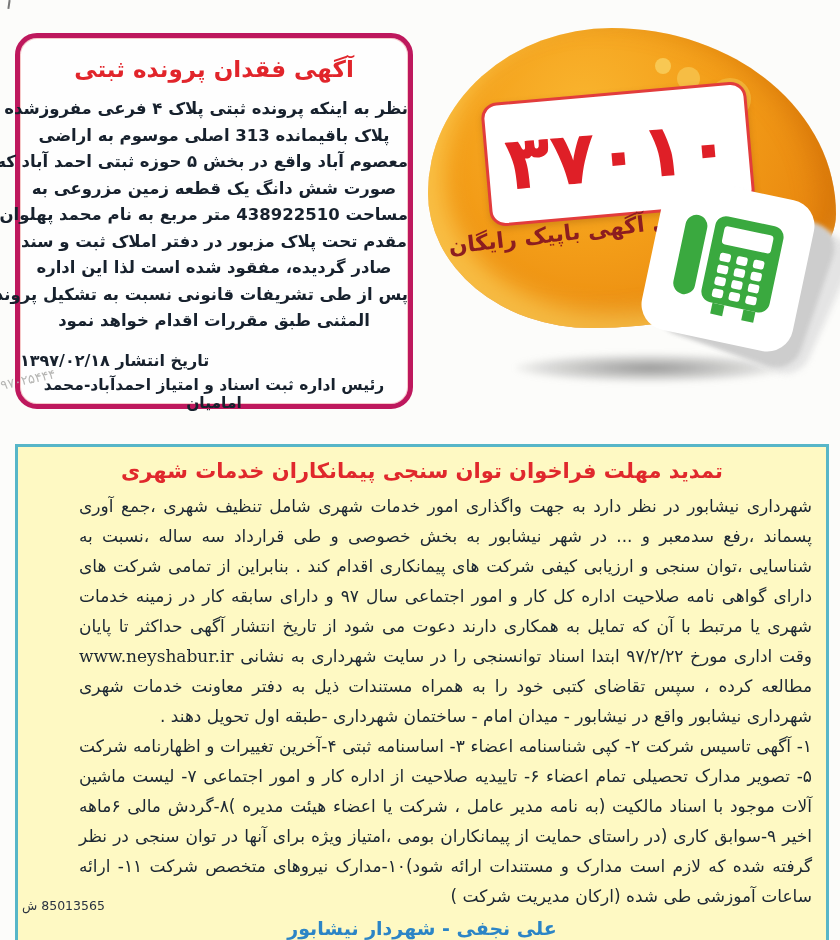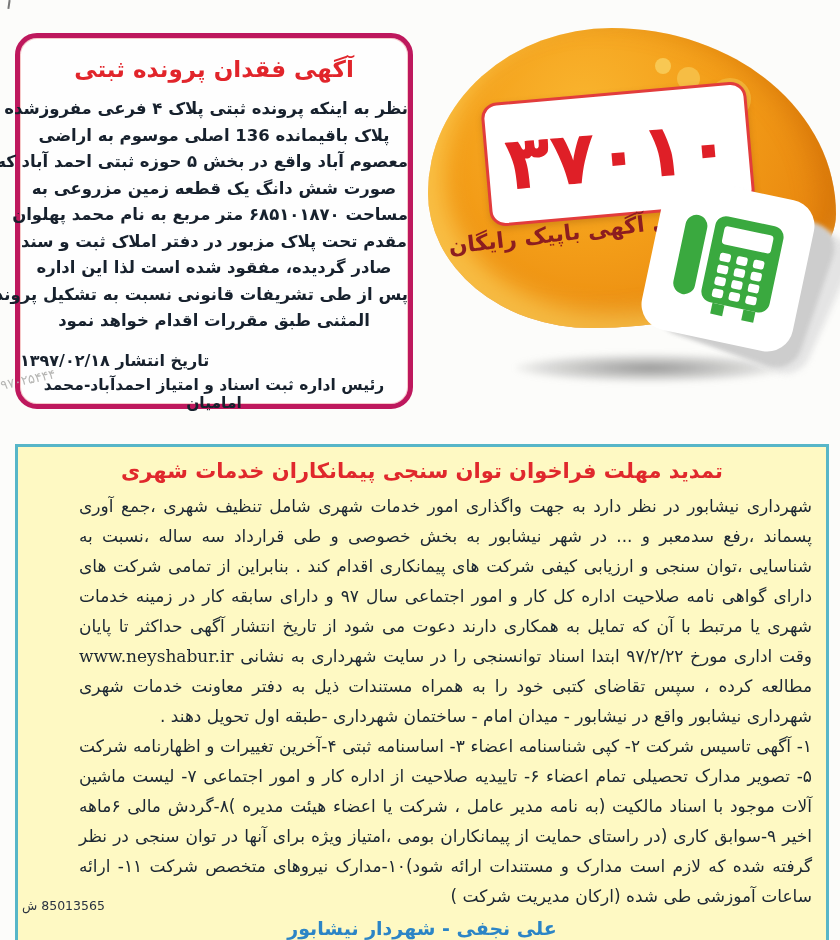--- a/index.html
+++ b/index.html
@@ -78,24 +78,24 @@
   }
 </style>
 </head>
 <body>
 
 <div class="corner-artifact"></div>
 
 <div class="red-box">
   <div class="rb-title">آگهی فقدان پرونده ثبتی</div>
   <div class="rb-line">نظر به اینکه پرونده ثبتی پلاک ۴ فرعی مفروزشده از</div>
-  <div class="rb-line">پلاک باقیمانده 136 اصلی موسوم به اراضی</div>
+  <div class="rb-line">پلاک باقیمانده 313 اصلی موسوم به اراضی</div>
   <div class="rb-line">معصوم آباد واقع در بخش ۵ حوزه ثبتی احمد آباد که به</div>
   <div class="rb-line">صورت شش دانگ یک قطعه زمین مزروعی به</div>
-  <div class="rb-line">مساحت ۶۸۵۱۰۱۸۷۰ متر مربع به نام محمد پهلوان</div>
+  <div class="rb-line">مساحت 438922510 متر مربع به نام محمد پهلوان</div>
   <div class="rb-line">مقدم تحت پلاک مزبور در دفتر املاک ثبت و سند</div>
   <div class="rb-line">صادر گردیده، مفقود شده است لذا این اداره</div>
   <div class="rb-line">پس از طی تشریفات قانونی نسبت به تشکیل پرونده</div>
   <div class="rb-line">المثنی طبق مقررات اقدام خواهد نمود</div>
   <div class="rb-date">تاریخ انتشار ۱۳۹۷/۰۲/۱۸</div>
   <div class="rb-sign">رئیس اداره ثبت اسناد و امتیاز احمدآباد-محمد امامیان</div>
 </div>
 <div class="notice-code">۹۷۰۲۵۴۴۴</div>
 
 <div class="blob-area">

